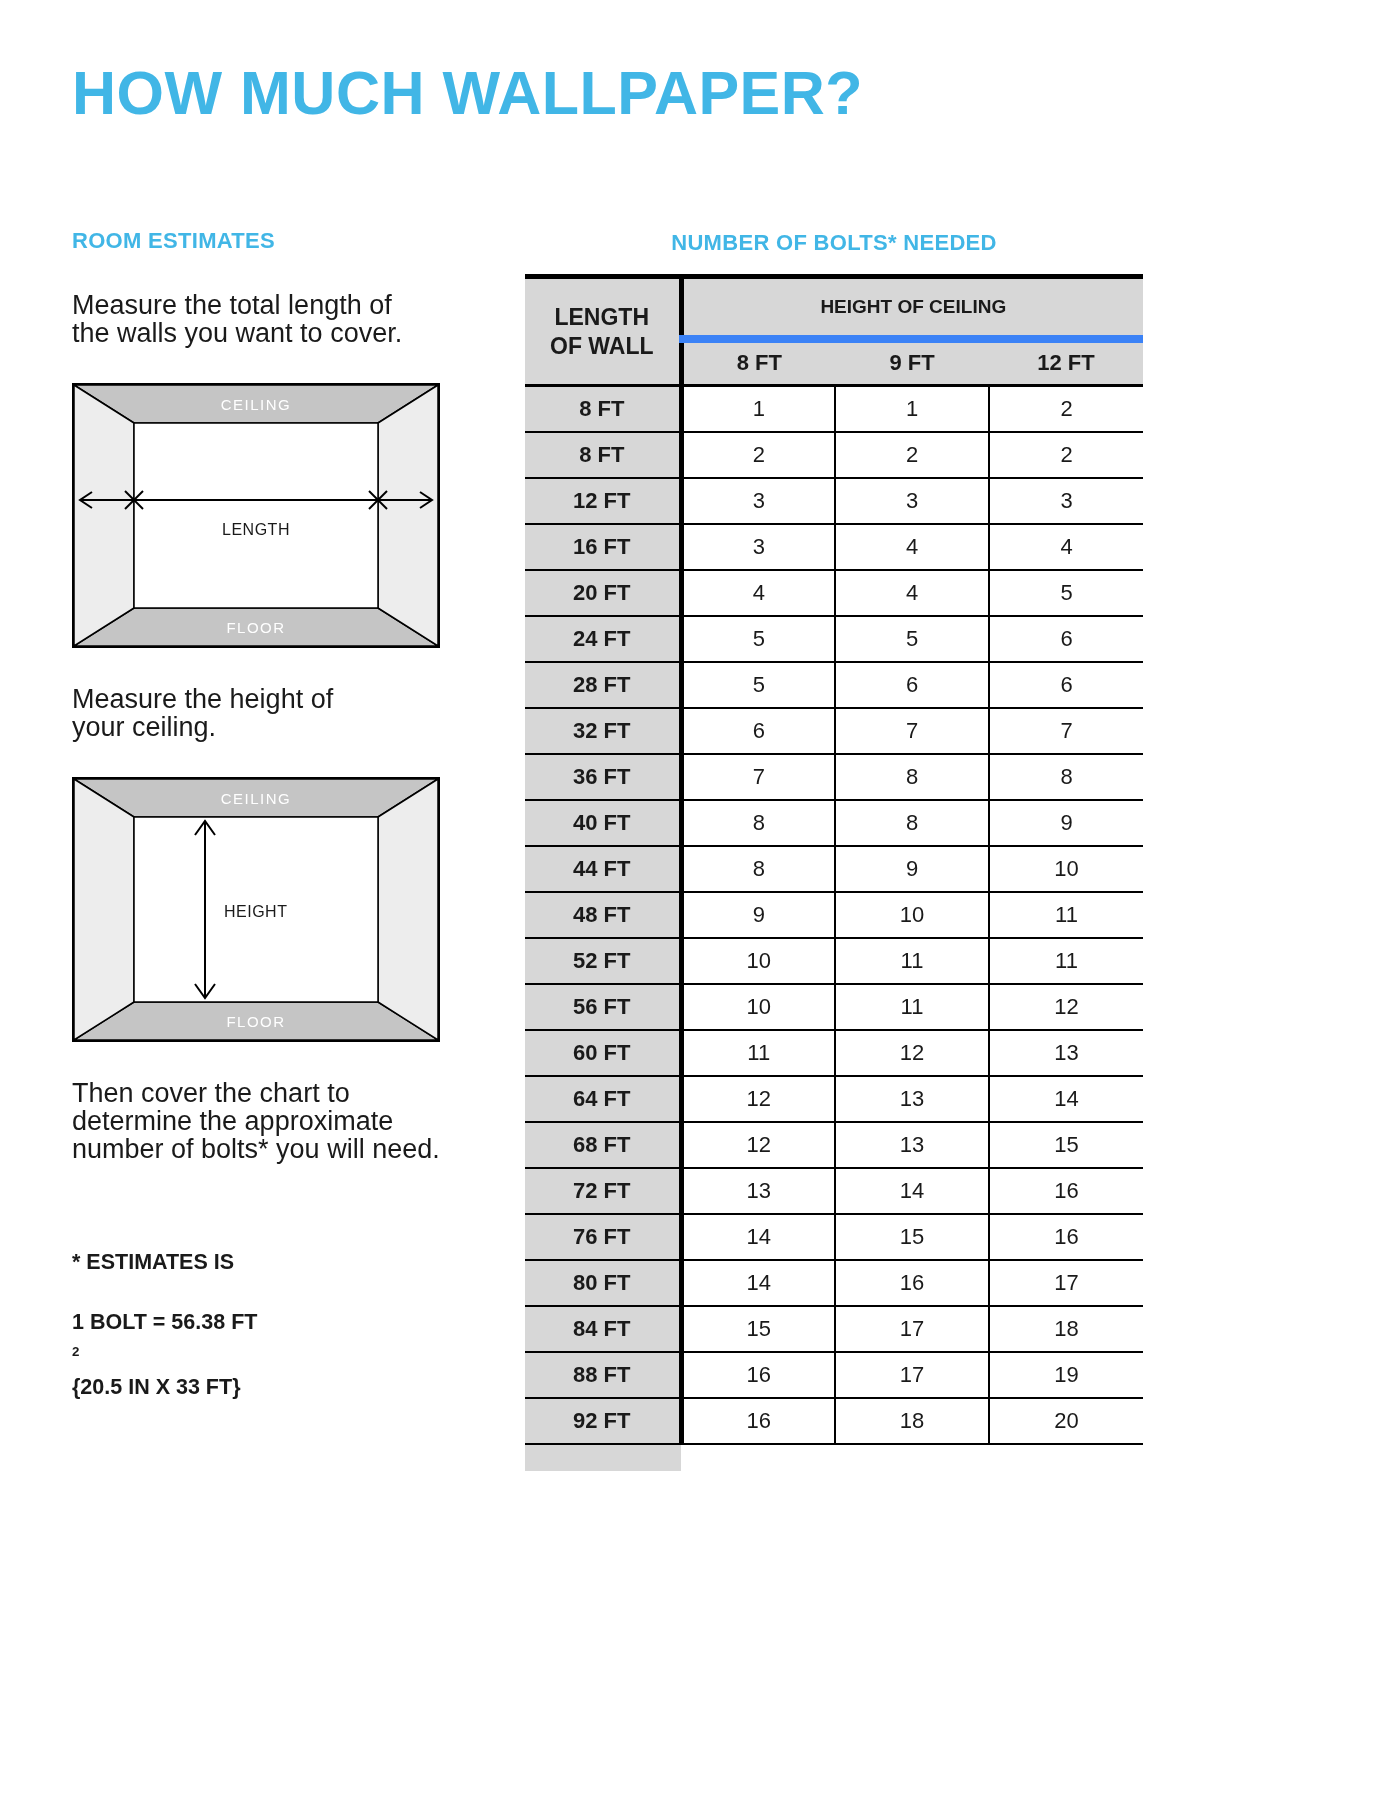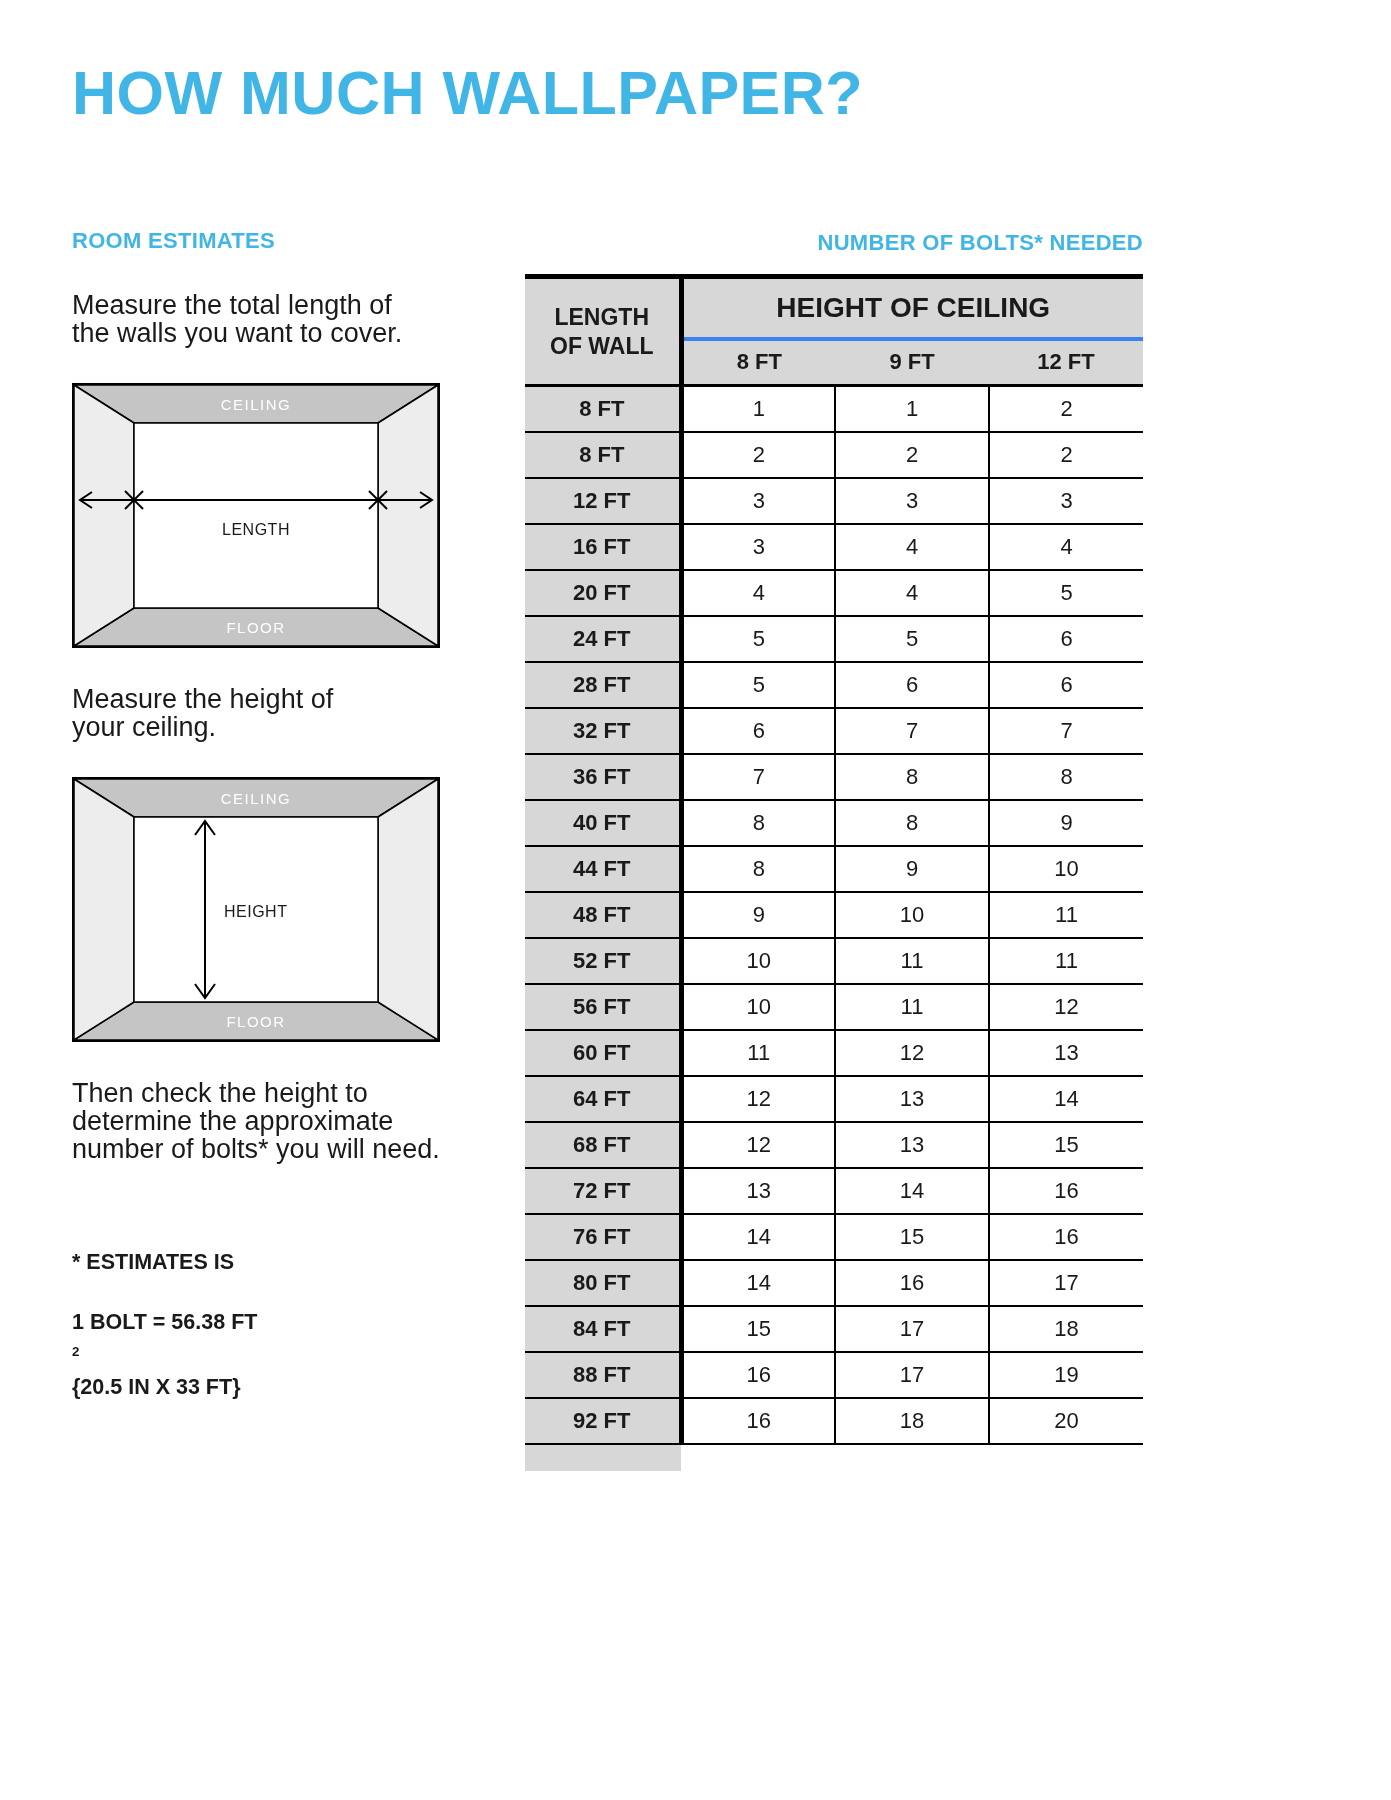--- a/index.html
+++ b/index.html
@@ -29,40 +29,40 @@
   .diagram { display: block; margin-top: 36px; width: 368px; height: 265px; }
   svg text { font-family: "Liberation Sans", sans-serif; }
   .note { margin-top: 85px; font-size: 21.5px; font-weight: bold; line-height: 28px; }
   .note .indent { display: block; padding-left: 21px; }
   .boltinfo { margin-top: 31px; font-size: 21.5px; font-weight: bold; line-height: 30px; }
   .boltinfo span { display: block; }
   .boltinfo sup { font-size: 62%; }
   
   .right-col { position: absolute; left: 525px; top: 230px; width: 618px; }
   .table-heading {
-    text-align: right; font-size: 22px; font-weight: bold;
+    text-align: center; font-size: 22px; font-weight: bold;
     color: var(--accent, #41b6e6);
     letter-spacing: 0.3px;
   }
   table.bolts {
     margin-top: 18px;
     width: 618px;
     border-collapse: collapse;
     border-top: 5px solid #000;
     table-layout: fixed;
   }
   table.bolts th, table.bolts td { text-align: center; vertical-align: middle; }
   thead th { background: var(--cell-gray, #d7d7d7); font-weight: bold; }
   th.len-hdr {
     border-right: 5px solid #000;
     border-bottom: 3px solid #000;
     font-size: 23px; line-height: 29px;
   }
   th.len-hdr span { display: block; }
-  th.hoc-hdr { height: 62px; font-size: 28px; border-bottom: 4px solid #3b82f6; }
+  th.hoc-hdr { height: 62px; font-size: 19px; border-bottom: 8px solid #3b82f6; }
   tr.sub-hdr th { height: 47px; font-size: 22px; border-bottom: 3px solid #000; }
   tbody th {
     background: var(--cell-gray, #d7d7d7);
     border-right: 5px solid #000;
     border-bottom: 2px solid #000;
     font-weight: bold; font-size: 22px; height: 46px;
   }
   tbody td {
     border-bottom: 2px solid #000;
     border-left: 2px solid #000;
@@ -121,21 +121,21 @@
     <text x="184" y="250" text-anchor="middle" fill="#fff" font-size="15" letter-spacing="1.5">FLOOR</text>
     <g stroke="#000" stroke-width="2" fill="none">
       <line x1="133" y1="44" x2="133" y2="221"></line>
       <polyline points="123,58 133,44 143,58"></polyline>
       <polyline points="123,207 133,221 143,207"></polyline>
     </g>
     <text x="152" y="140" text-anchor="start" fill="#1a1a1a" font-size="16" letter-spacing="0.5">HEIGHT</text>
   </svg>
 
   <p class="para">
-    <span>Then check the height to</span>
+    <span>Then cover the chart to</span>
     <span>determine the approximate</span>
     <span>number of bolts* you will need.</span>
   </p>
 
   <p class="note">
     <span>* ESTIMATES IS</span>
   </p>
 
   <p class="boltinfo">
     <span><span>1 BOLT = 56.38 FT</span><sup>2</sup></span>

